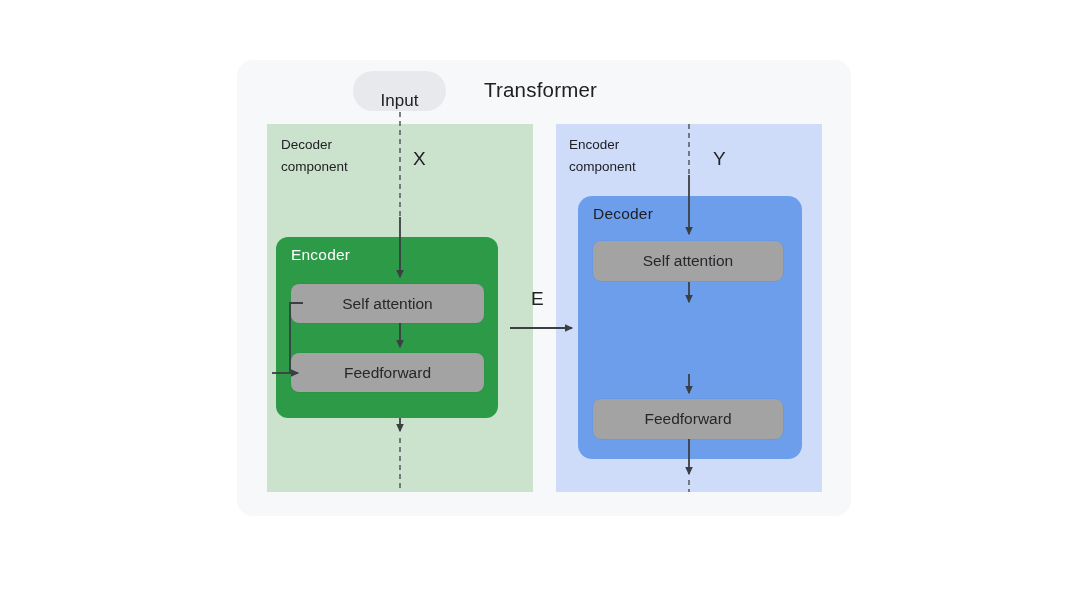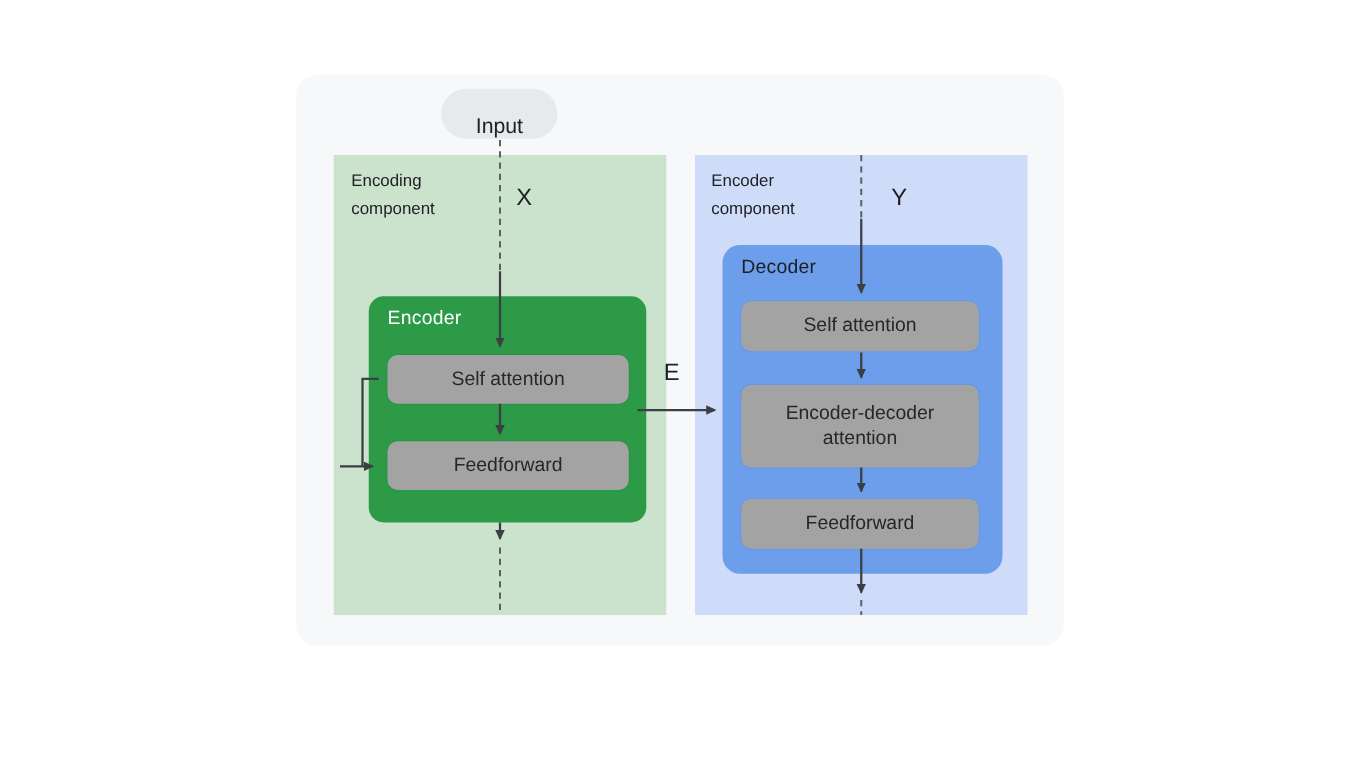--- a/index.html
+++ b/index.html
@@ -66,21 +66,21 @@
     z-index: 3;
   }
   .letter-x { left: 413px; top: 148px; }
   .letter-y { left: 713px; top: 148px; }
   .letter-e { left: 531px; top: 288px; }
   .inner-box {
     position: absolute;
     z-index: 2;
   }
   .encoder-box {
-    left: 295px; top: 237px;
+    left: 276px; top: 237px;
     width: 222px; height: 181px;
     background: #2c9a47;
     border-radius: 12px;
   }
   .decoder-box {
     left: 578px; top: 196px;
     width: 224px; height: 263px;
     background: #6d9eeb;
     border-radius: 14px;
   }
@@ -126,43 +126,43 @@
 <body>
 
 <div class="stage">
 
   <div class="card"></div>
 
   <div class="input-pill">
     <span>Input</span>
   </div>
 
+  <div class="diagram-title">Transformer</div>
 
   <div class="panel encoding">
-    <div class="panel-label">Encoding component</div>
+    <div class="panel-label">Decoder component</div>
   </div>
 
   <div class="panel decoding">
     <div class="panel-label">Encoder component</div>
   </div>
 
   <div class="flow-letter letter-x">X</div>
   <div class="flow-letter letter-y">Y</div>
   <div class="flow-letter letter-e">E</div>
 
   <div class="inner-box encoder-box">
     <div class="box-title">Encoder</div>
     <div class="block enc-block-0">Self attention</div>
     <div class="block enc-block-1">Feedforward</div>
   </div>
 
   <div class="inner-box decoder-box">
     <div class="box-title">Decoder</div>
     <div class="block dec-block-0">Self attention</div>
-    <div class="block dec-block-1">Encoder-decoder attention</div>
     <div class="block dec-block-2">Feedforward</div>
   </div>
 
   <svg class="arrows" viewBox="0 0 1080 608">
     <defs>
       <marker id="arrowhead" markerUnits="userSpaceOnUse" markerWidth="10" markerHeight="9" refX="7" refY="3.8" orient="auto">
         <path d="M0,0 L8.2,3.8 L0,7.6 Z" fill="#3b3f43"></path>
       </marker>
     </defs>
 

